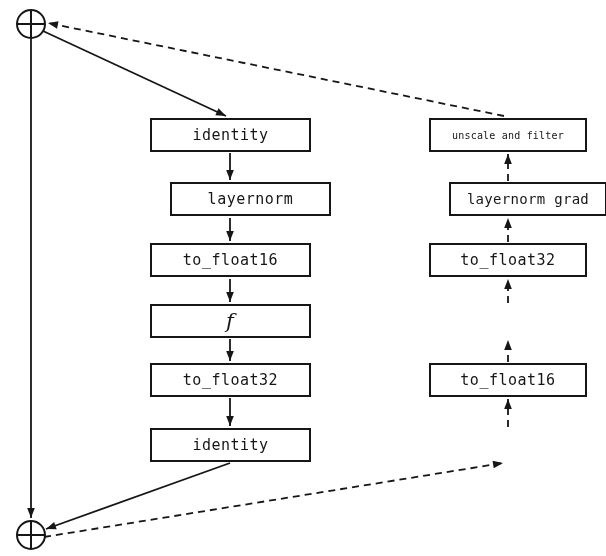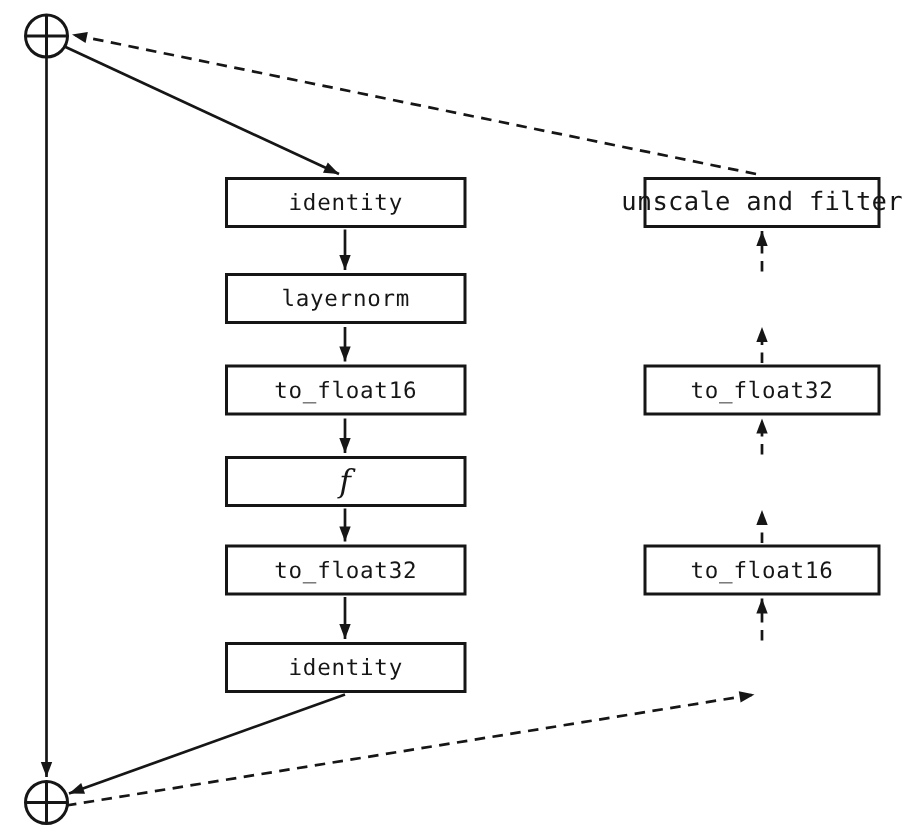--- a/index.html
+++ b/index.html
@@ -26,32 +26,32 @@
     align-items: center;
     justify-content: center;
     color: #161616;
     font-size: 15px;
     letter-spacing: 0.5px;
     white-space: nowrap;
   }
   .col-f { left: 150px; width: 161px; }
   .col-b { left: 429px; width: 158px; }
   .r1 { top: 118px; }
-  .r2 { top: 182px; }
+  .r2 { top: 182px; margin-left: 20px; }
   .r3 { top: 243px; }
   .r4 { top: 304px; }
   .r5 { top: 363px; }
   .r6 { top: 428px; }
   .math {
     font-family: "DejaVu Serif", serif;
     font-style: italic;
     font-size: 21px;
     letter-spacing: 1px;
   }
-  .fs-small { font-size: 17px; letter-spacing: 0.2px; }
+  .fs-small { font-size: 10px; letter-spacing: 0.2px; }
   .fs-mid   { font-size: 14px;   letter-spacing: 0.3px; }
 </style>
 </head>
 <body>
 
 <div class="stage">
 
   <svg class="edges" viewBox="0 0 606 556">
     <defs>
       <marker id="ah" markerUnits="userSpaceOnUse" markerWidth="12" markerHeight="10" viewBox="0 0 12 10" refX="11" refY="5" orient="auto">
@@ -107,20 +107,23 @@
   <div class="node col-f r5">
     <span>to_float32</span>
   </div>
   <div class="node col-f r6">
     <span>identity</span>
   </div>
 
   <div class="node col-b r1">
     <span class="fs-small">unscale and filter</span>
   </div>
+  <div class="node col-b r2">
+    <span class="fs-mid">layernorm grad</span>
+  </div>
   <div class="node col-b r3">
     <span>to_float32</span>
   </div>
   <div class="node col-b r5">
     <span>to_float16</span>
   </div>
 
 </div>
 
 </body></html>

